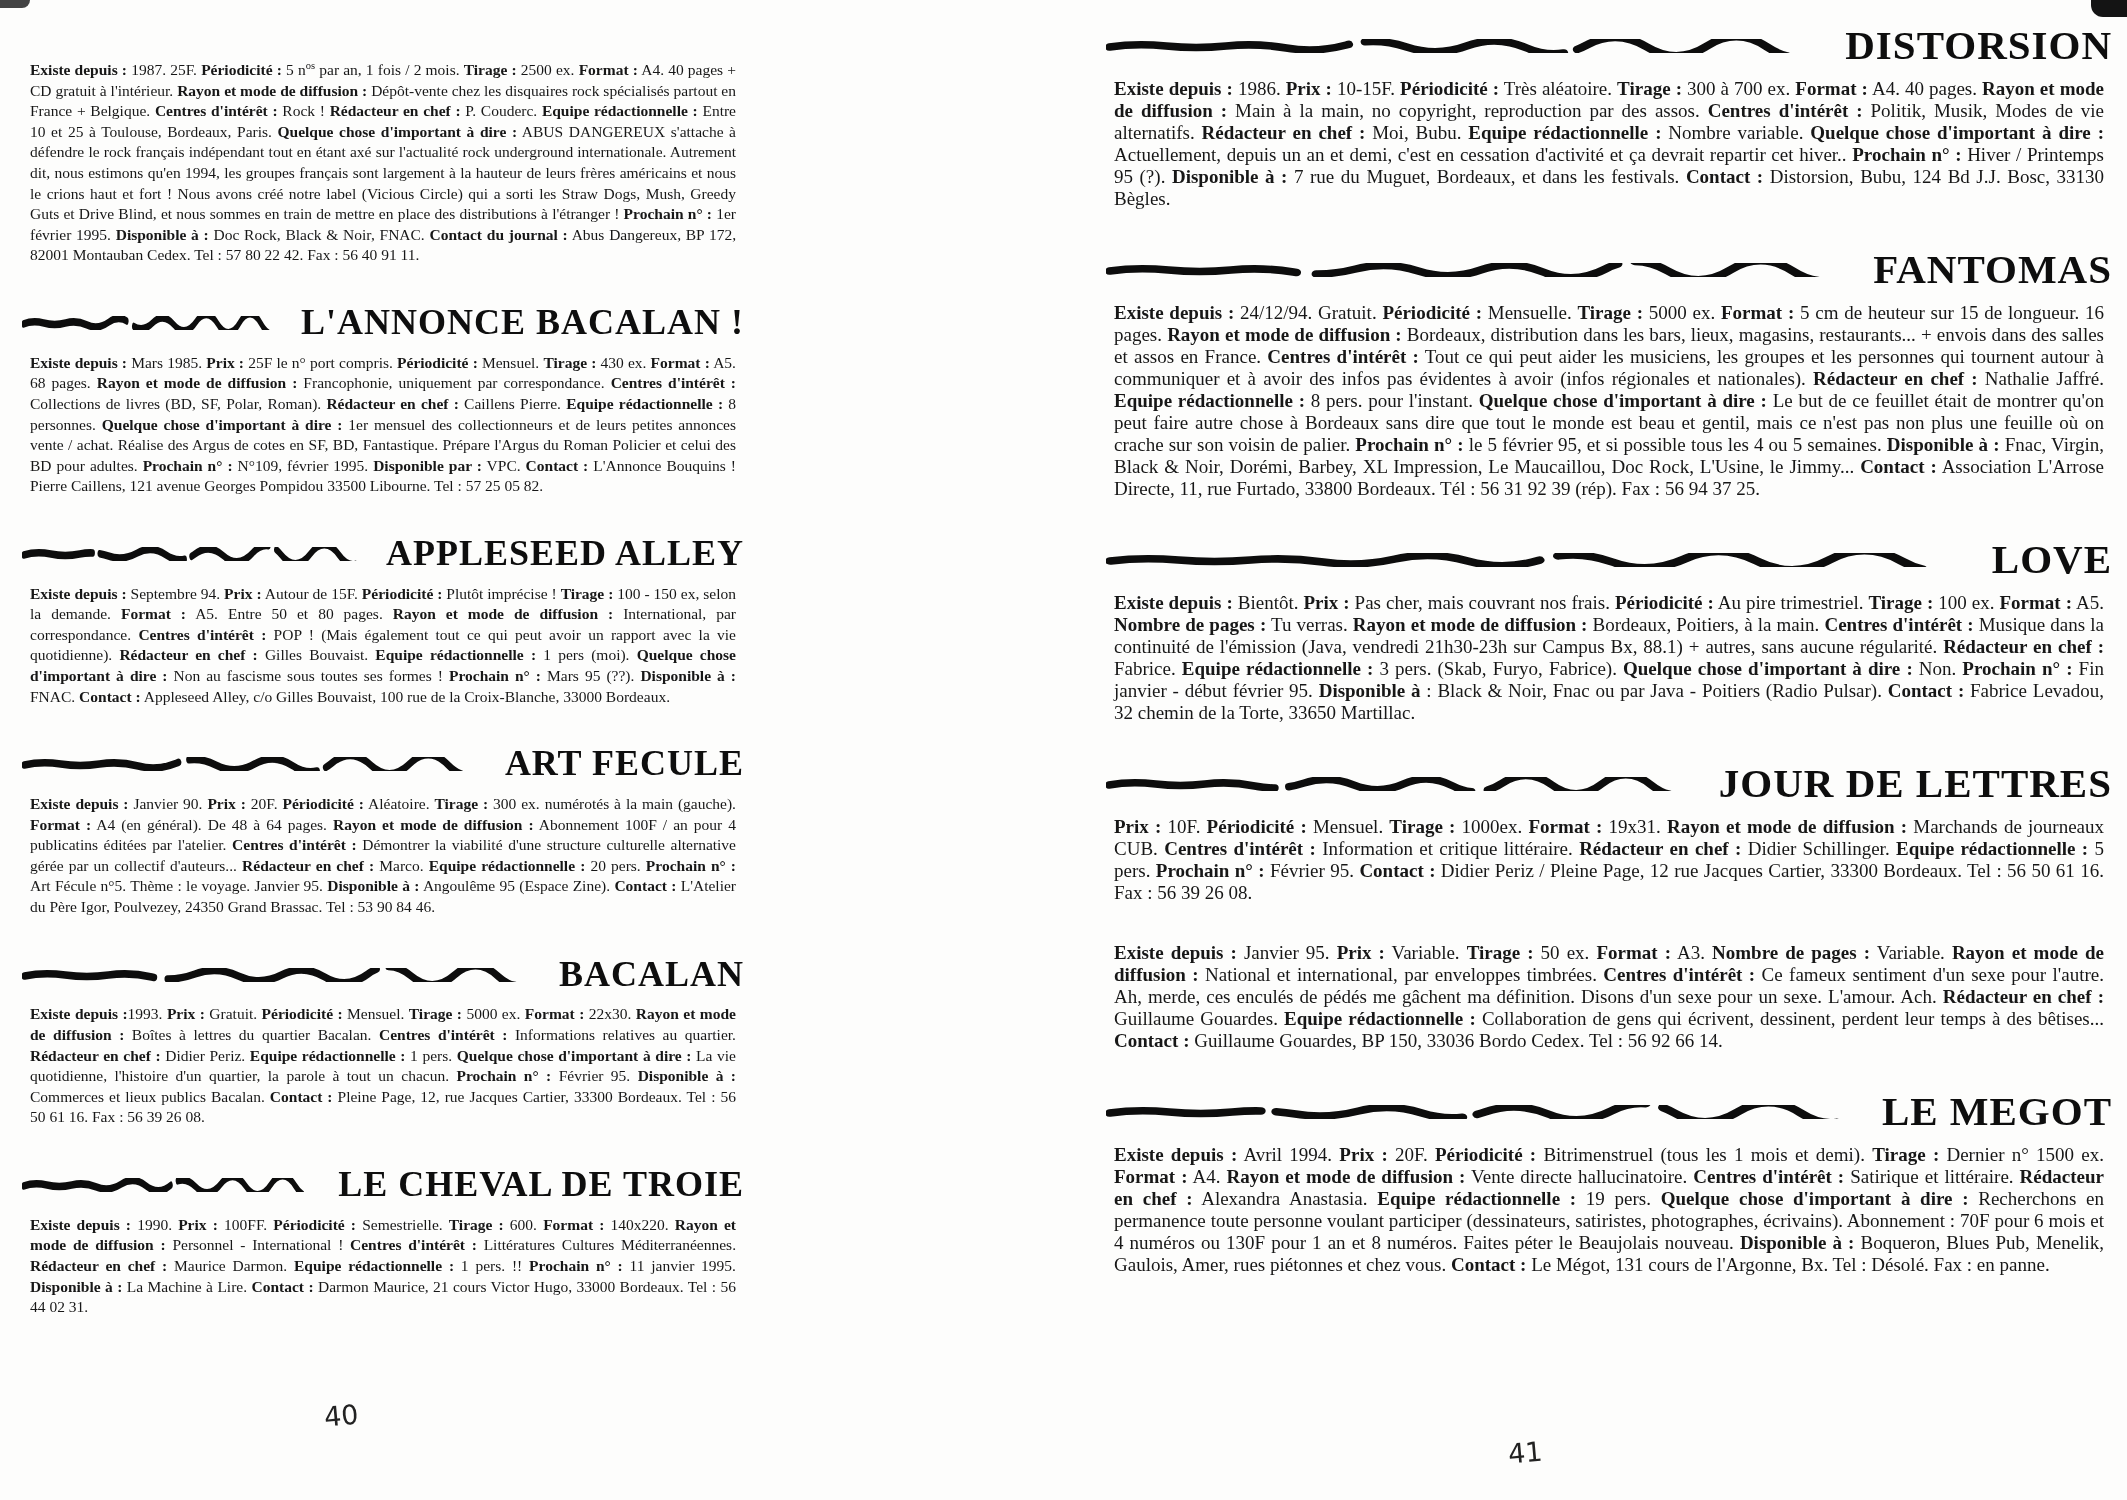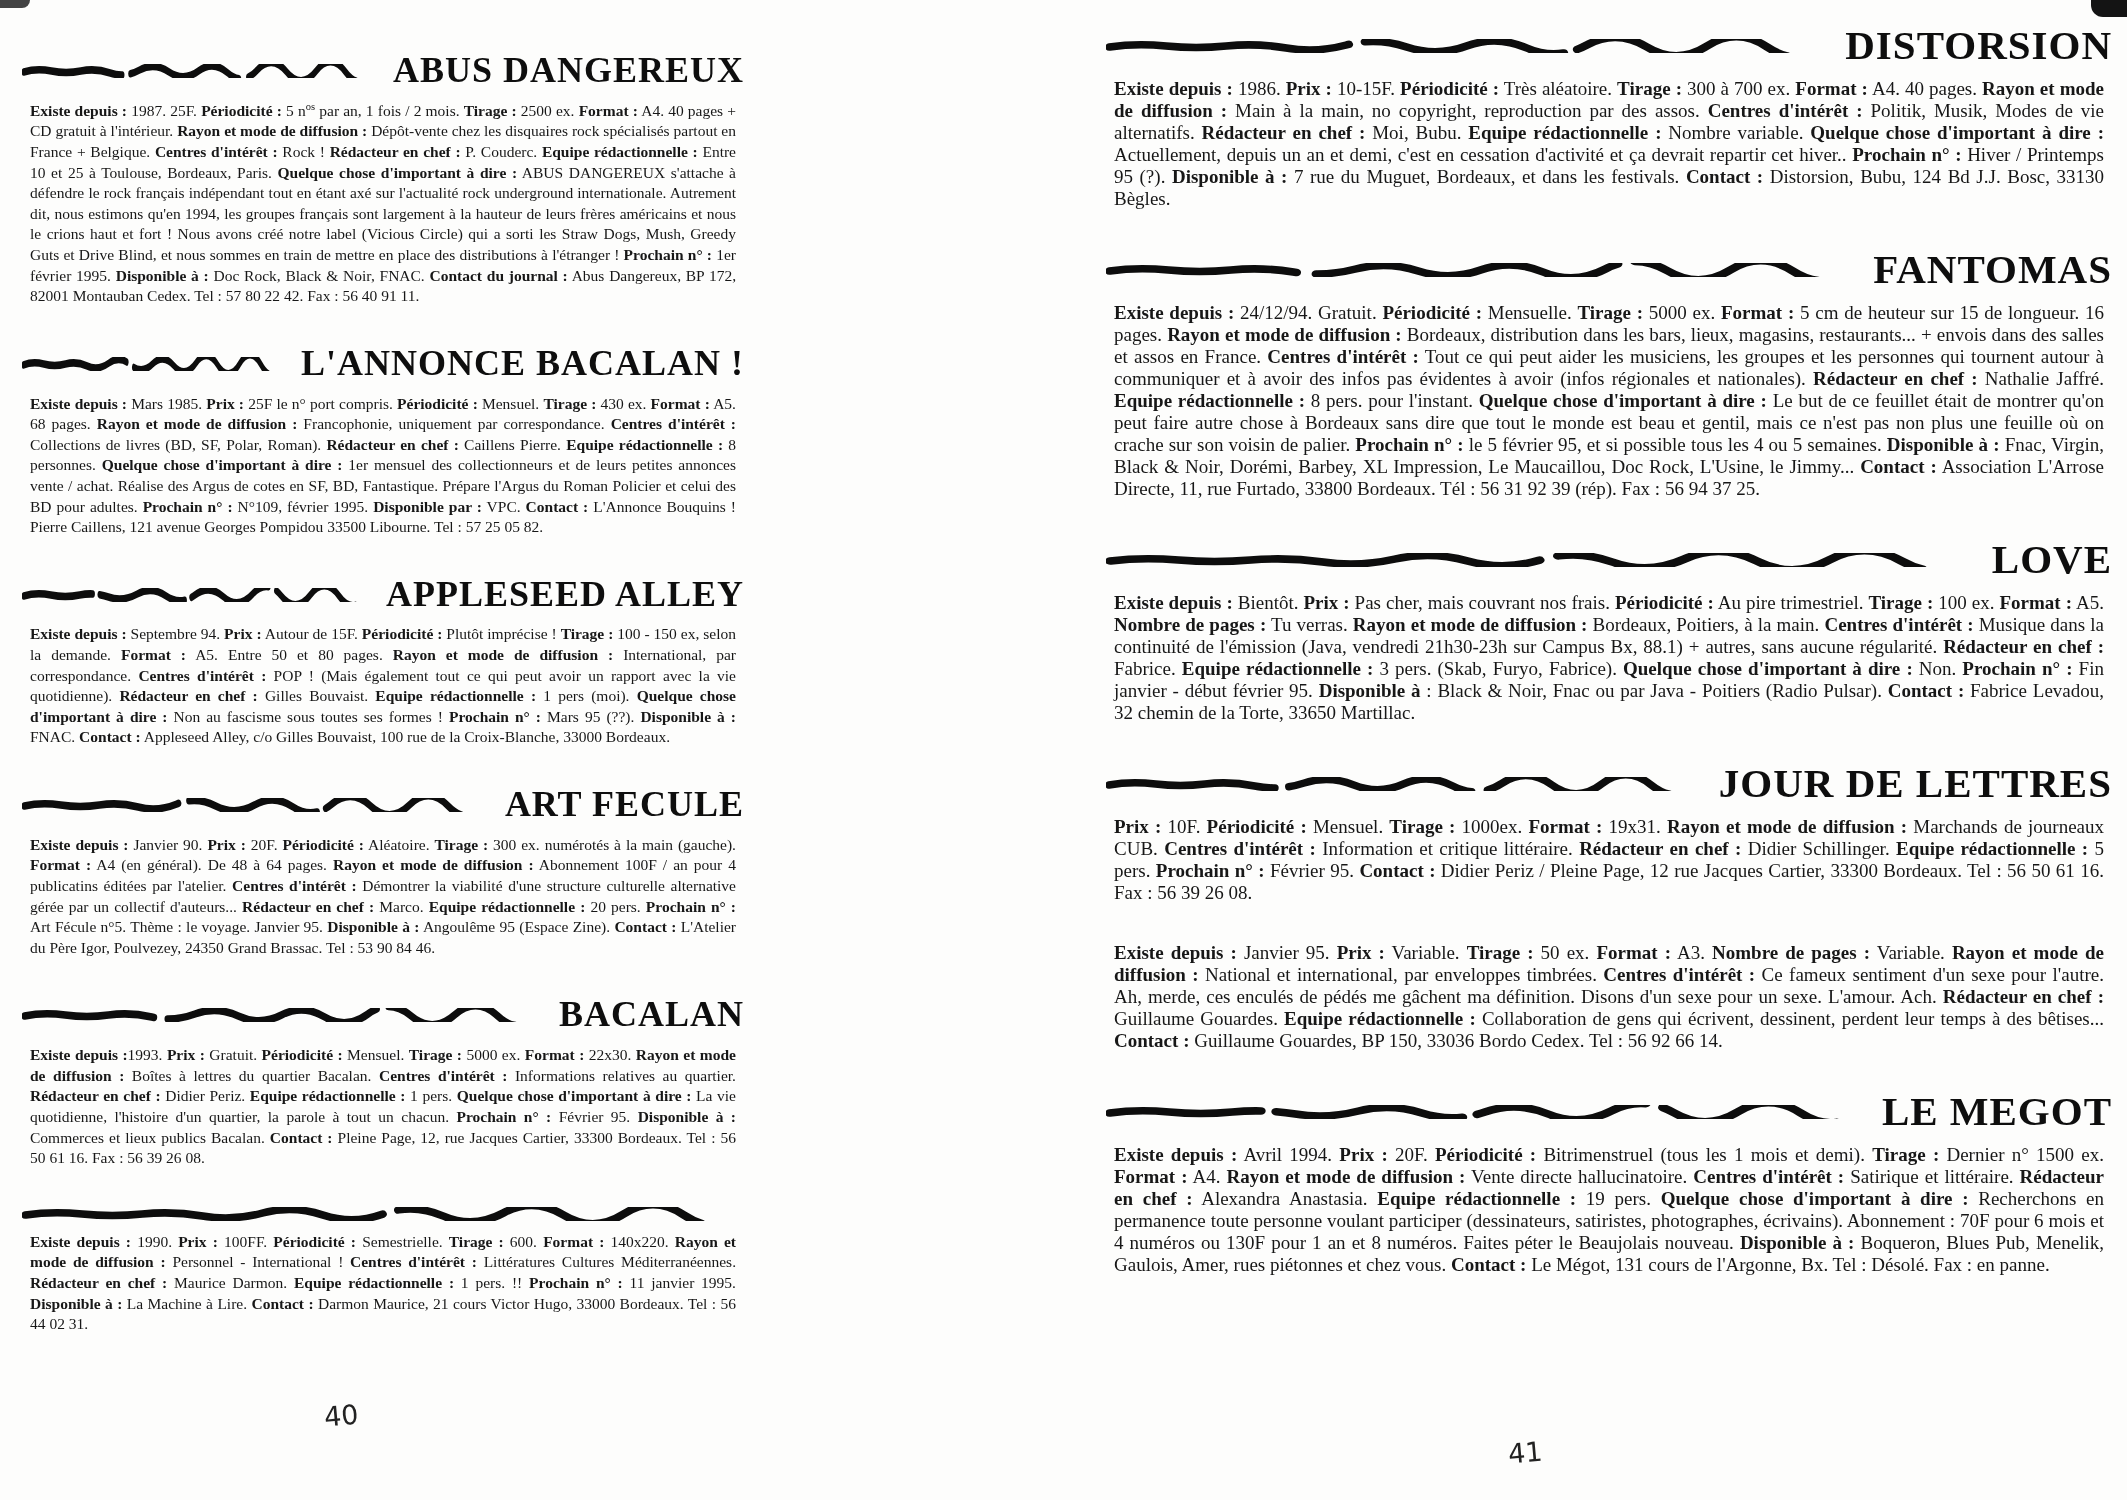--- a/index.html
+++ b/index.html
@@ -42,28 +42,20 @@
 </head>
 <body>
 
 <div class="sheet">
   <div class="corner-mark corner-tl"></div>
   <div class="corner-mark corner-tr"></div>
 
   <div class="page page-left">
     <div class="entries">
         <section class="entry">
-      <div class="entry-header">
-        <span class="squiggle" aria-hidden="true">
-          <svg viewBox="0 0 600 14" preserveAspectRatio="none">
-            <path d="M3 8 Q25 4 50 7 T100 7 T150 9 T200 6 T250 8 T300 7 T350 9 T400 6 T450 8 T500 7 T550 8 T597 7" fill="none" stroke="#0d0d0d" stroke-width="7.5" stroke-linecap="round" stroke-dasharray="168 14 190 16 200"></path>
-          </svg>
-        </span>
-        <h2 class="entry-title">ABUS DANGEREUX</h2>
-      </div>
       <p class="entry-body"><b>Existe depuis :</b> 1987. 25F. <b>Périodicité :</b> 5 n<sup>os</sup> par an, 1 fois / 2 mois. <b>Tirage :</b> 2500 ex. <b>Format :</b> A4. 40 pages + CD gratuit à l'intérieur. <b>Rayon et mode de diffusion :</b> Dépôt-vente chez les disquaires rock spécialisés partout en France + Belgique. <b>Centres d'intérêt :</b> Rock ! <b>Rédacteur en chef :</b> P. Couderc. <b>Equipe rédactionnelle :</b> Entre 10 et 25 à Toulouse, Bordeaux, Paris. <b>Quelque chose d'important à dire :</b> ABUS DANGEREUX s'attache à défendre le rock français indépendant tout en étant axé sur l'actualité rock underground internationale. Autrement dit, nous estimons qu'en 1994, les groupes français sont largement à la hauteur de leurs frères américains et nous le crions haut et fort ! Nous avons créé notre label (Vicious Circle) qui a sorti les Straw Dogs, Mush, Greedy Guts et Drive Blind, et nous sommes en train de mettre en place des distributions à l'étranger ! <b>Prochain n° :</b> 1er février 1995. <b>Disponible à :</b> Doc Rock, Black &amp; Noir, FNAC. <b>Contact du journal :</b> Abus Dangereux, BP 172, 82001 Montauban Cedex. Tel : 57 80 22 42. Fax : 56 40 91 11.</p>
     </section>
         <section class="entry">
       <div class="entry-header">
         <span class="squiggle" aria-hidden="true">
           <svg viewBox="0 0 600 14" preserveAspectRatio="none">
             <path d="M3 8 Q25 4 50 7 T100 7 T150 9 T200 6 T250 8 T300 7 T350 9 T400 6 T450 8 T500 7 T550 8 T597 7" fill="none" stroke="#0d0d0d" stroke-width="7.5" stroke-linecap="round" stroke-dasharray="240 16 330"></path>
           </svg>
         </span>
         <h2 class="entry-title">L'ANNONCE BACALAN !</h2>
@@ -103,20 +95,21 @@
       </div>
       <p class="entry-body"><b>Existe depuis :</b>1993. <b>Prix :</b> Gratuit. <b>Périodicité :</b> Mensuel. <b>Tirage :</b> 5000 ex. <b>Format :</b> 22x30. <b>Rayon et mode de diffusion :</b> Boîtes à lettres du quartier Bacalan. <b>Centres d'intérêt :</b> Informations relatives au quartier. <b>Rédacteur en chef :</b> Didier Periz. <b>Equipe rédactionnelle :</b> 1 pers. <b>Quelque chose d'important à dire :</b> La vie quotidienne, l'histoire d'un quartier, la parole à tout un chacun. <b>Prochain n° :</b> Février 95. <b>Disponible à :</b> Commerces et lieux publics Bacalan. <b>Contact :</b> Pleine Page, 12, rue Jacques Cartier, 33300 Bordeaux. Tel : 56 50 61 16. Fax : 56 39 26 08.</p>
     </section>
         <section class="entry">
       <div class="entry-header">
         <span class="squiggle" aria-hidden="true">
           <svg viewBox="0 0 600 14" preserveAspectRatio="none">
             <path d="M3 8 Q25 4 50 7 T100 7 T150 9 T200 6 T250 8 T300 7 T350 9 T400 6 T450 8 T500 7 T550 8 T597 7" fill="none" stroke="#0d0d0d" stroke-width="7.5" stroke-linecap="round" stroke-dasharray="300 14 270"></path>
           </svg>
         </span>
+        <h2 class="entry-title">LE CHEVAL DE TROIE</h2>
       </div>
       <p class="entry-body"><b>Existe depuis :</b> 1990. <b>Prix :</b> 100FF. <b>Périodicité :</b> Semestrielle. <b>Tirage :</b> 600. <b>Format :</b> 140x220. <b>Rayon et mode de diffusion :</b> Personnel - International ! <b>Centres d'intérêt :</b> Littératures Cultures Méditerranéennes. <b>Rédacteur en chef :</b> Maurice Darmon. <b>Equipe rédactionnelle :</b> 1 pers. !! <b>Prochain n° :</b> 11 janvier 1995. <b>Disponible à :</b> La Machine à Lire. <b>Contact :</b> Darmon Maurice, 21 cours Victor Hugo, 33000 Bordeaux. Tel : 56 44 02 31.</p>
     </section>
       </div>
     <span class="page-number">40</span>
   </div>
 
   <div class="page page-right">
     <div class="entries">
         <section class="entry">

